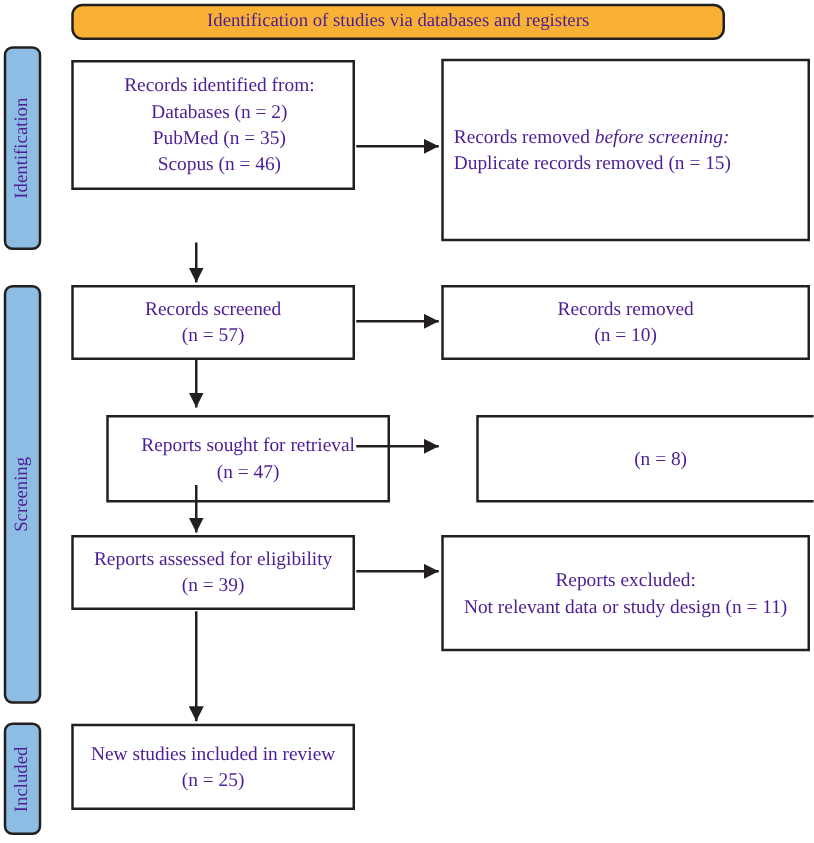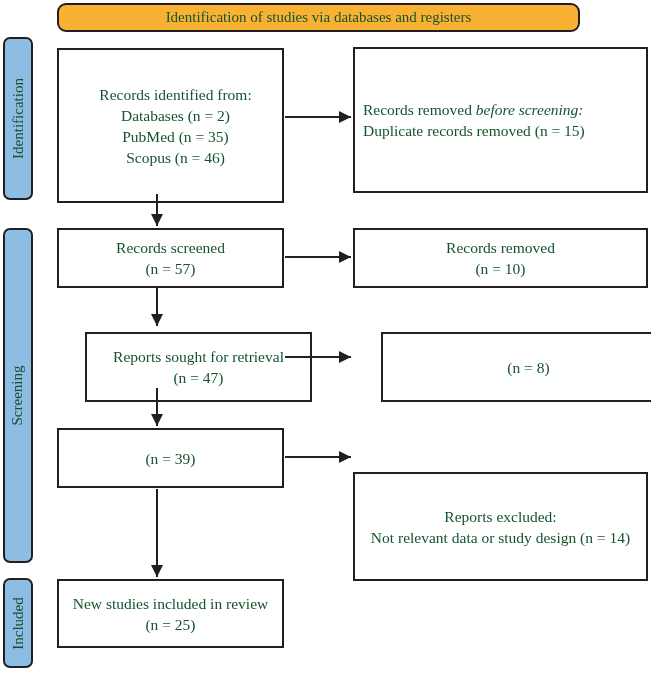--- a/index.html
+++ b/index.html
@@ -6,21 +6,21 @@
     --banner-bg:#F8B133;
     --stage-bg:#8DBDE2;
     --line-color:#231F20;
   }
   html,body{margin:0;padding:0;background:#ffffff;}
   .page{
     position:relative;
     width:651px;height:674px;
     background:#ffffff;
     font-family:"Liberation Serif","DejaVu Serif",serif;
-    color:#14532d;
+    color:#4c1d95;
     overflow:hidden;
   }
   .banner{
     position:absolute;left:57px;top:3px;width:523px;height:29px;
     background:var(--banner-bg);
     border:2px solid var(--line-color);
     border-radius:9px;
     box-sizing:border-box;
     display:flex;align-items:center;justify-content:center;
     font-size:15px;
@@ -46,26 +46,26 @@
     background:#ffffff;
     border:2px solid var(--line-color);
     box-sizing:border-box;
     display:flex;flex-direction:column;align-items:center;justify-content:center;
     font-size:15.5px;line-height:21px;
     text-align:center;
     padding:2px 4px;
   }
   .box.left-col{left:57px;width:227px;}
   .box.right-col{left:353px;width:295px;}
-  .box.b1{top:48px;height:155px;padding-left:14px;}
+  .box.b1{top:48px;height:104px;padding-left:14px;}
   .box.r1{top:47px;height:146px;align-items:flex-start;text-align:center;padding-left:8px;}
   .box.b2,.box.r2{top:228px;height:60px;}
   .box.b3,.box.r3{top:332px;height:70px;margin-left:28px;}
   .box.b4,.box.r4{top:428px;height:60px;}
-  .box.r4{height:109px;margin-top:44px;}
+  .box.r4{height:93px;}
   .box.b5{top:579px;height:69px;}
   .arrows{position:absolute;left:0;top:0;width:651px;height:674px;pointer-events:none;}
   .arrow{stroke:var(--line-color);stroke-width:2;}
   .arrowhead{fill:var(--line-color);}
   em{font-style:italic;}
 </style>
 </head>
 <body>
 
 <div class="page">
@@ -109,26 +109,27 @@
   <div class="box left-col b3">
     <div>Reports sought for retrieval</div>
     <div>(n = 47)</div>
   </div>
 
   <div class="box right-col r3">
     <div>(n = 8)</div>
   </div>
 
   <div class="box left-col b4">
+    <div>Reports assessed for eligibility</div>
     <div>(n = 39)</div>
   </div>
 
   <div class="box right-col r4">
     <div>Reports excluded:</div>
-    <div>Not relevant data or study design (n = 14)</div>
+    <div>Not relevant data or study design (n = 11)</div>
   </div>
 
   <div class="box left-col b5">
     <div>New studies included in review</div>
     <div>(n = 25)</div>
   </div>
 
   <svg class="arrows" width="651" height="674" viewBox="0 0 651 674" xmlns="http://www.w3.org/2000/svg">
     <defs>
       <marker id="ah" markerWidth="6" markerHeight="6" refX="6" refY="3" orient="auto">

